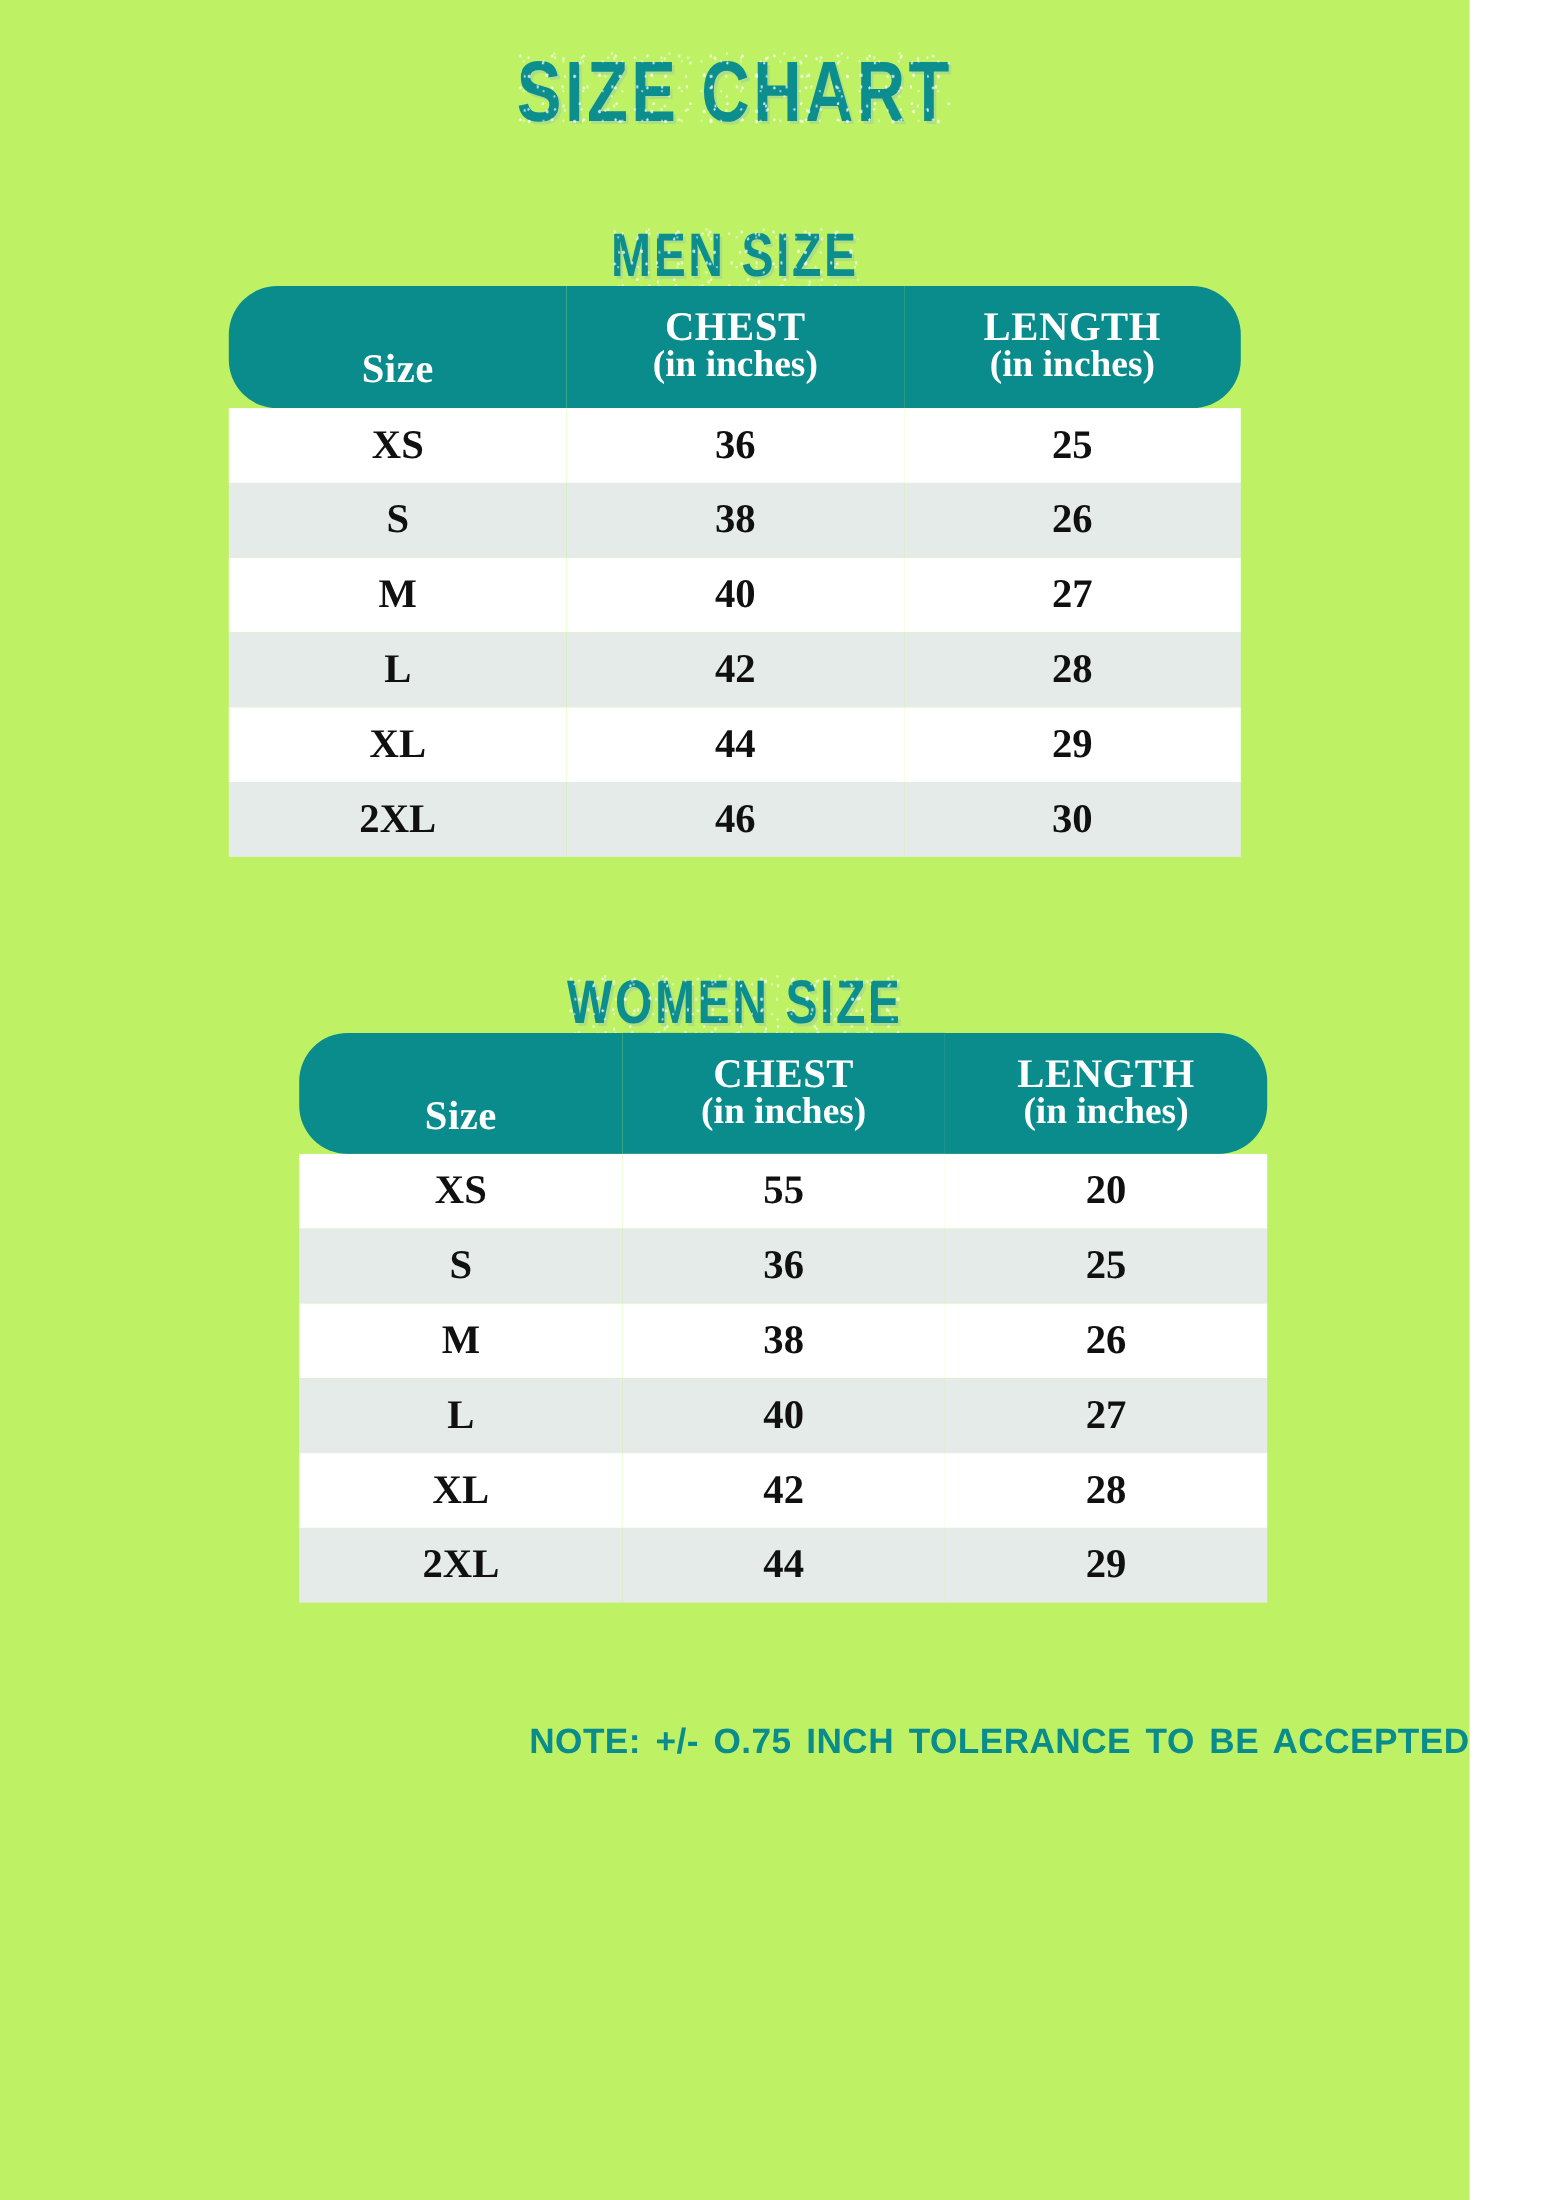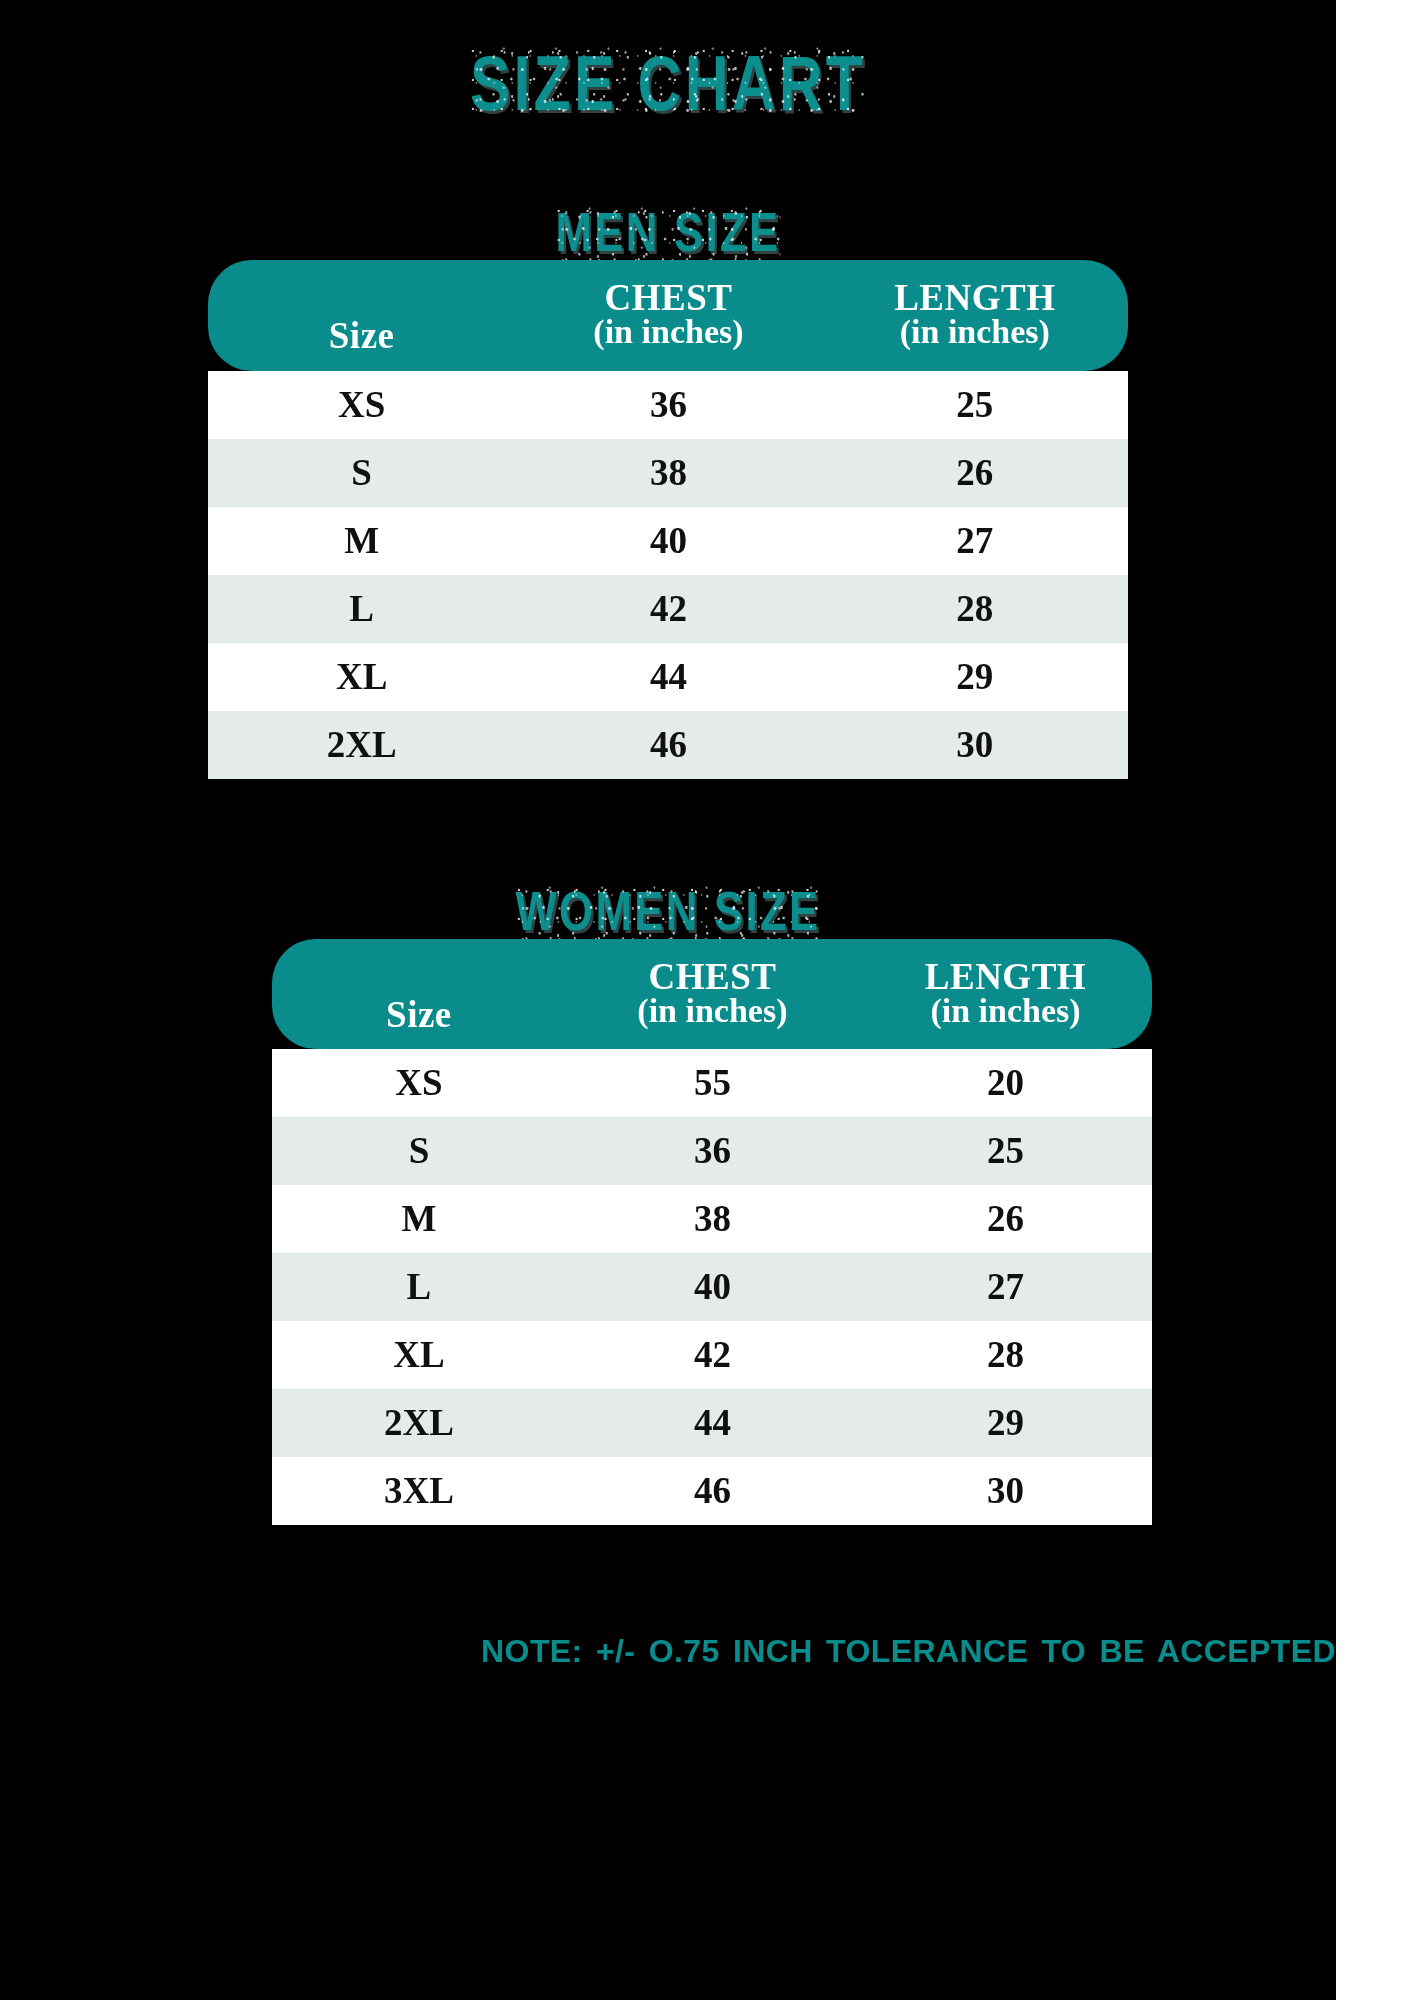--- a/index.html
+++ b/index.html
@@ -13,21 +13,21 @@
   body {
     font-family: "Liberation Serif", "DejaVu Serif", serif;
     position: relative;
     overflow: hidden;
   }
 
   .page {
     width: 1336px;
     height: 2000px;
     position: relative;
-    background: #000000;
+    background: #bef264;
   }
 
   
   .display-title {
     text-align: center;
     font-family: "Liberation Sans Narrow", "Liberation Sans", sans-serif;
     font-weight: 700;
     color: #0d8e8e;
     letter-spacing: 1px;
     line-height: 1;
@@ -265,24 +265,19 @@
         <tr class="plain">
           <td>XL</td>
           <td>42</td>
           <td>28</td>
         </tr>
         <tr class="stripe">
           <td>2XL</td>
           <td>44</td>
           <td>29</td>
         </tr>
-        <tr class="plain">
-          <td>3XL</td>
-          <td>46</td>
-          <td>30</td>
-        </tr>
       </tbody>
     </table>
   </div>
 
   <div class="note">NOTE: +/- O.75  INCH  TOLERANCE  TO BE ACCEPTED</div>
 
 </div>
 
 </body></html>

